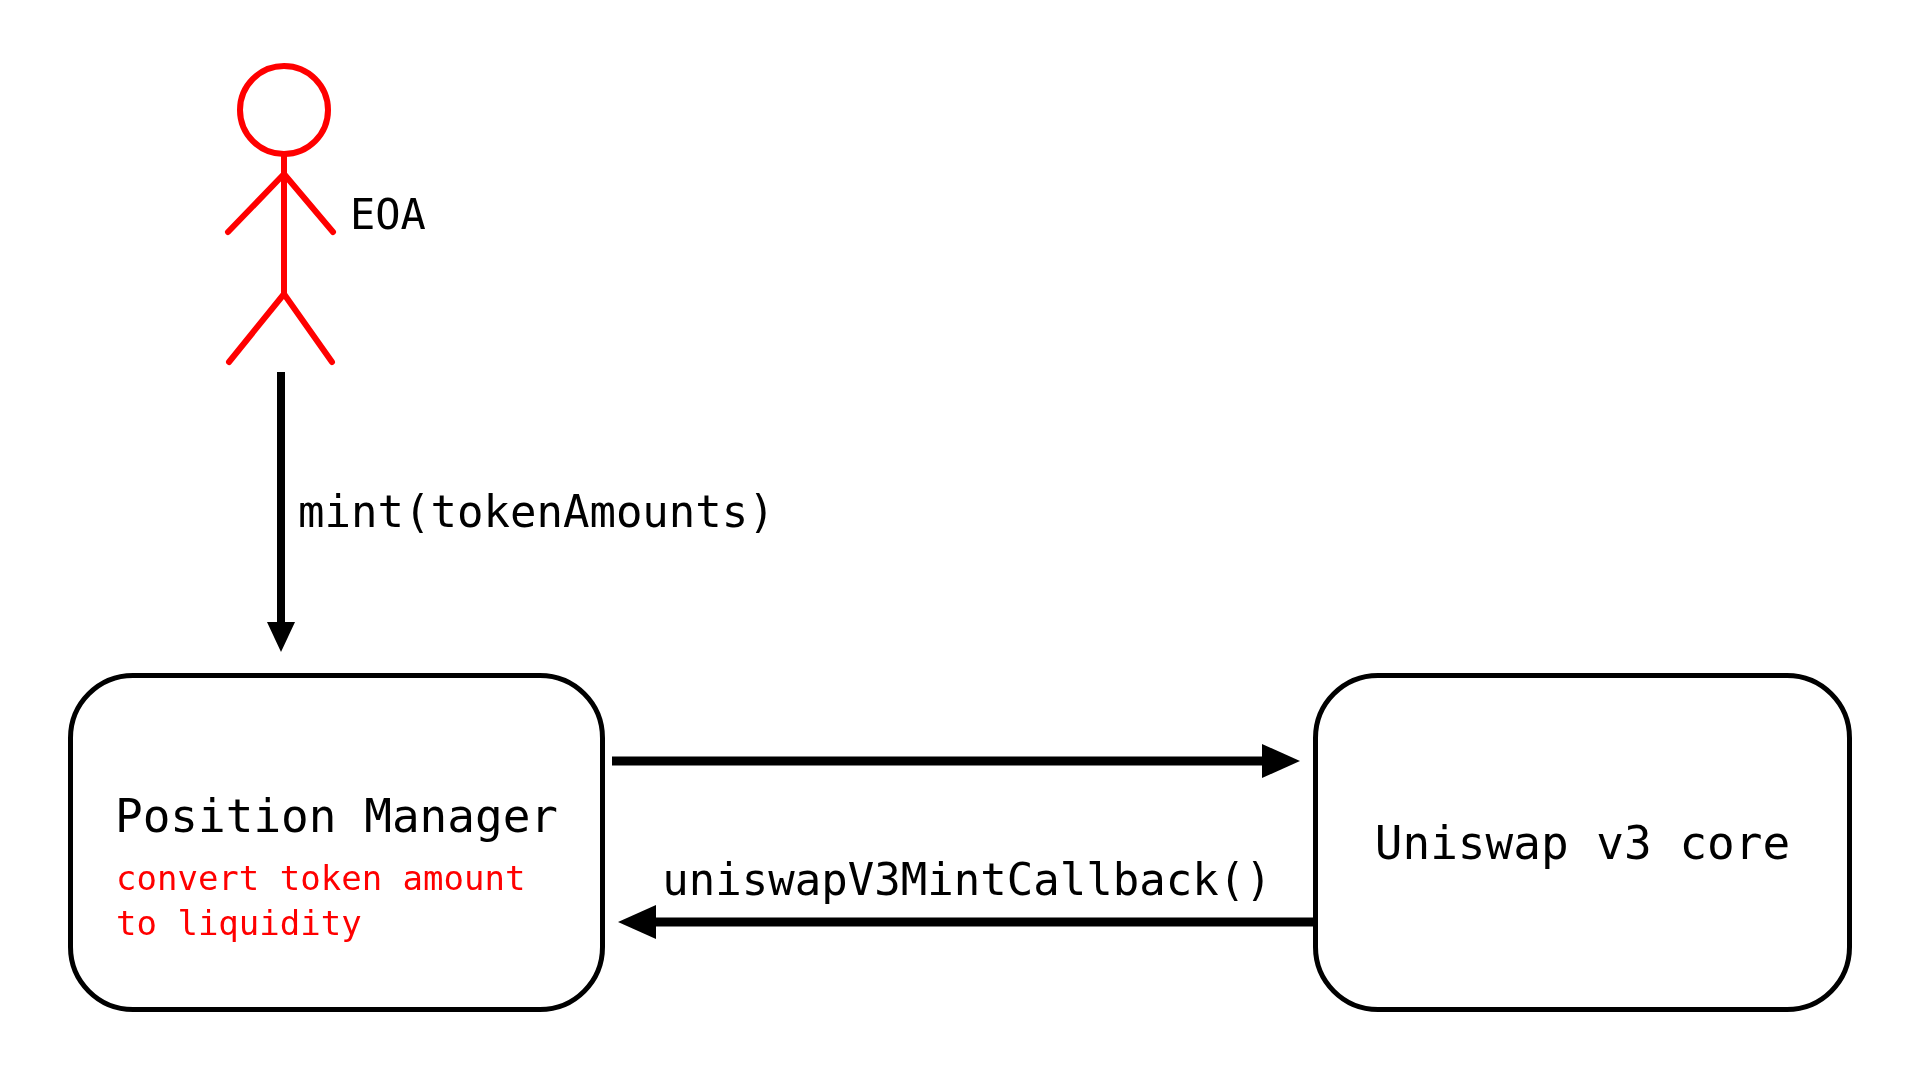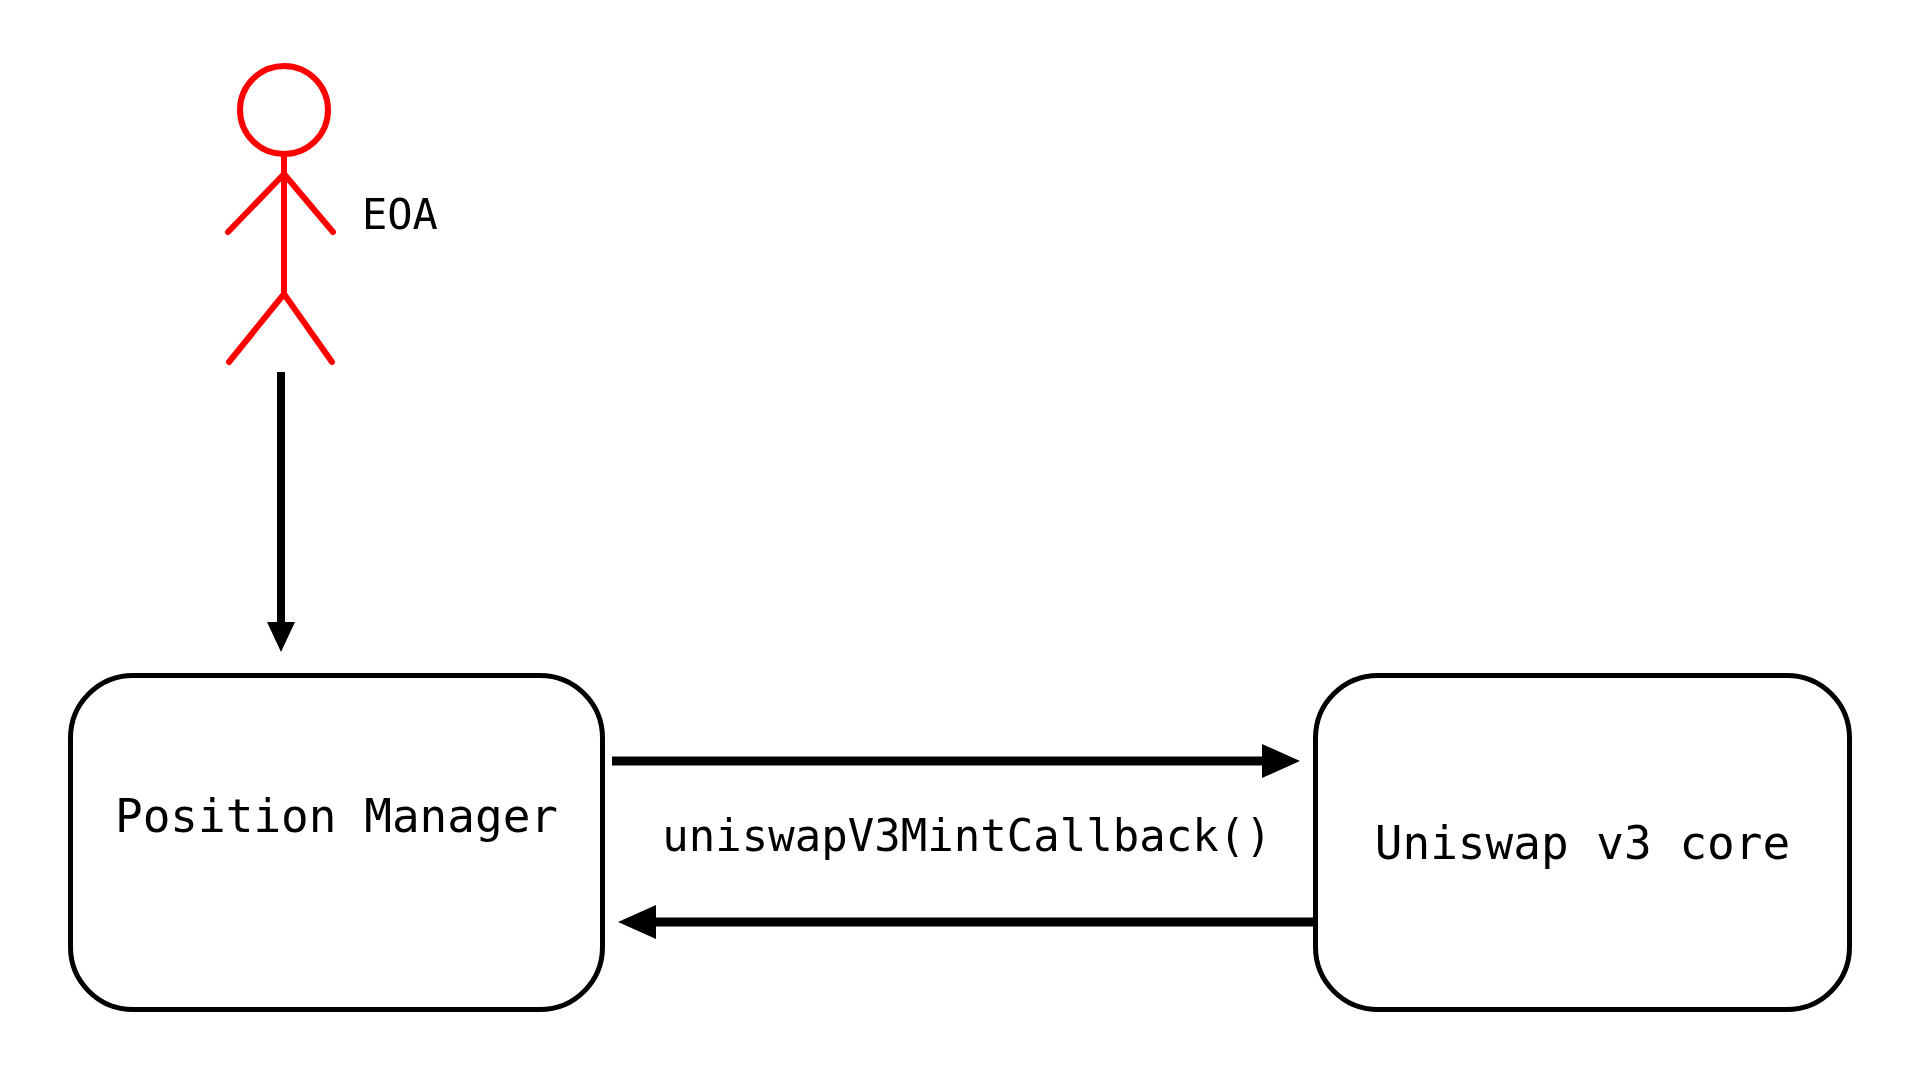--- a/index.html
+++ b/index.html
@@ -102,27 +102,30 @@
       <line class="edge-stroke" x1="612" y1="761" x2="1266" y2="761" stroke-width="9"></line>
       <polygon class="edge-head" points="1262,744 1262,778 1300,761"></polygon>
     </g>
 
     <g>
       <line class="edge-stroke" x1="1313" y1="922" x2="652" y2="922" stroke-width="9"></line>
       <polygon class="edge-head" points="656,905 656,939 618,922"></polygon>
     </g>
   </svg>
 
-  <div class="actor-label" style="left:362px; top:192px;">EOA</div>
+  <div class="actor-label" style="left:350px; top:192px;">EOA</div>
+
+  <div class="label" style="left:298px; top:484px;">mint(tokenAmounts)</div>
 
 
-
-  <div class="label centered" style="left:967px; top:808px;">uniswapV3MintCallback()</div>
+  <div class="label centered" style="left:967px; top:852px;">uniswapV3MintCallback()</div>
 
   <div class="node" style="left:68px; top:673px; width:537px; height:339px;">
     <div class="node-title" style="top:108px;">Position Manager</div>
+    <div class="node-note" style="left:43px; top:178px;">convert token amount
+to liquidity</div>
   </div>
 
   <div class="node" style="left:1313px; top:673px; width:539px; height:339px;padding-left:32px;">
     <div class="node-title vcenter">Uniswap v3 core</div>
   </div>
 
 </div>
 
 </body></html>

